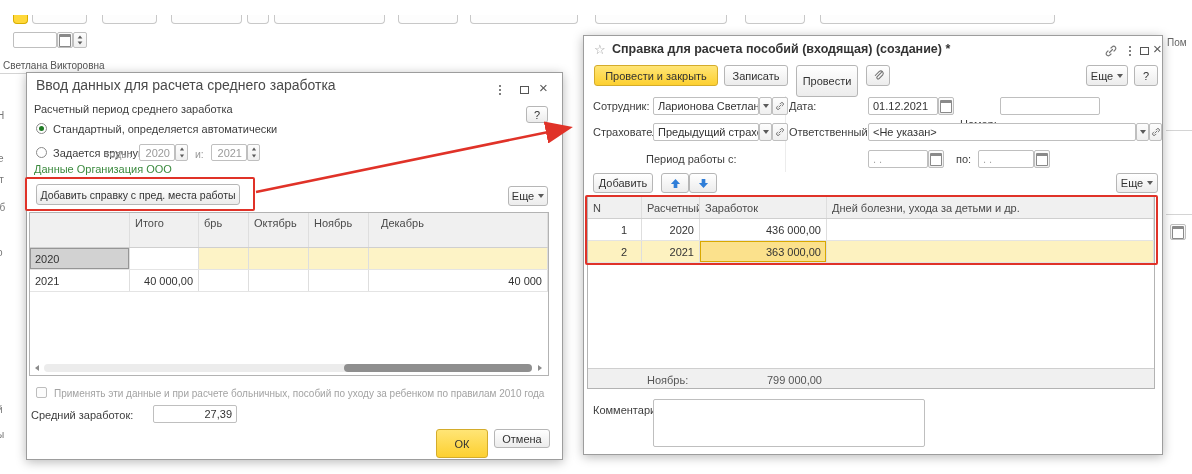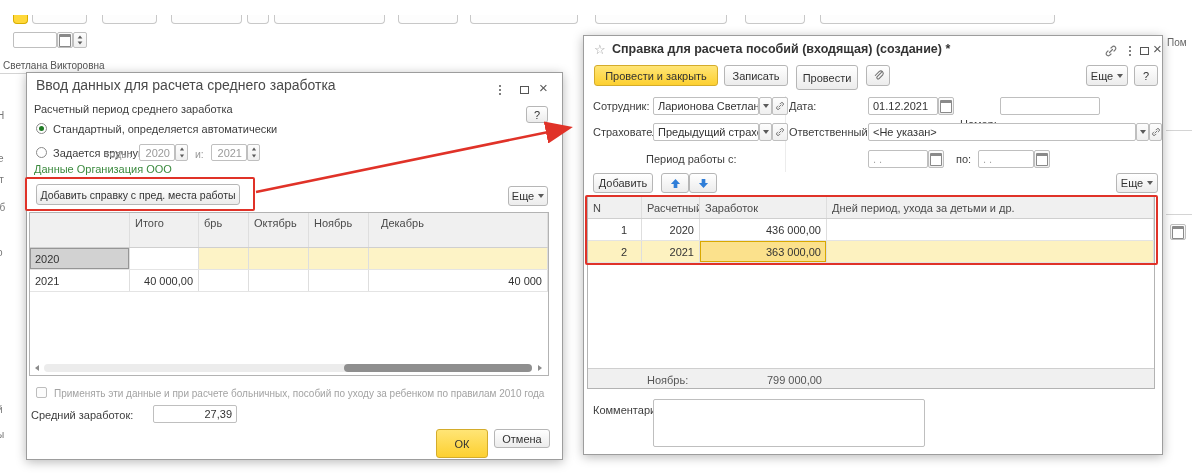--- a/index.html
+++ b/index.html
@@ -182,21 +182,21 @@
     <div class="a kebab" style="left:545px;top:10px;">
         <i></i>
         <i></i>
         <i></i>
       </div>
     <div class="a max-icon" style="left:556px;top:11px;"></div>
     <div class="a wico" style="left:569px;top:6px;font-size:15px;">×</div>
 
     <div class="a btn btn-yellow" style="left:10px;top:29px;width:124px;height:21px;">Провести и закрыть</div>
     <div class="a btn" style="left:140px;top:29px;width:64px;height:21px;">Записать</div>
-    <div class="a btn" style="left:212px;top:29px;width:62px;height:25px;">Провести</div>
+    <div class="a btn" style="left:212px;top:29px;width:62px;height:32px;">Провести</div>
     <div class="a btn" style="left:282px;top:29px;width:24px;height:21px;">
       <svg width="13" height="13" viewBox="0 0 16 16">
         <path d="M11.6 4.2 L6.4 9.4 a1.6 1.6 0 0 0 2.3 2.3 L13.2 7.2 a3 3 0 0 0 -4.2 -4.2 L4 8" fill="none" stroke="#6f6f6f" stroke-width="1.3" stroke-linecap="round"></path>
       </svg>
     </div>
     <div class="a btn" style="left:502px;top:29px;width:42px;height:21px;">
       <span>Еще</span>
       <span class="tri-down"></span>
     </div>
     <div class="a btn" style="left:550px;top:29px;width:24px;height:21px;">?</div>
@@ -271,21 +271,21 @@
     <div class="a btn" style="left:532px;top:137px;width:42px;height:20px;">
       <span>Еще</span>
       <span class="tri-down"></span>
     </div>
 
     <div class="a tbl" style="left:3px;top:160px;width:568px;height:193px;">
       <div class="trow" style="height:22px;border-bottom:1px solid #cfcfcf;">
         <div class="hcell" style="width:54px;align-items:center;padding-top:0;">N</div>
         <div class="hcell" style="width:58px;align-items:center;padding-top:0;">Расчетный год</div>
         <div class="hcell" style="width:127px;align-items:center;padding-top:0;">Заработок</div>
-        <div class="hcell" style="flex:1;align-items:center;padding-top:0;">Дней период, ухода за детьми и др.</div>
+        <div class="hcell" style="flex:1;align-items:center;padding-top:0;">Дней болезни, ухода за детьми и др.</div>
       </div>
       <div class="trow rb" style="height:22px;">
         <div class="cell num" style="width:54px;padding-right:14px;">1</div>
         <div class="cell num" style="width:58px;">2020</div>
         <div class="cell num" style="width:127px;">436 000,00</div>
         <div class="cell" style="flex:1;"></div>
       </div>
       <div class="trow rb" style="height:22px;background:#fdf2c0;">
         <div class="cell num" style="width:54px;padding-right:14px;">2</div>
         <div class="cell num" style="width:58px;">2021</div>

